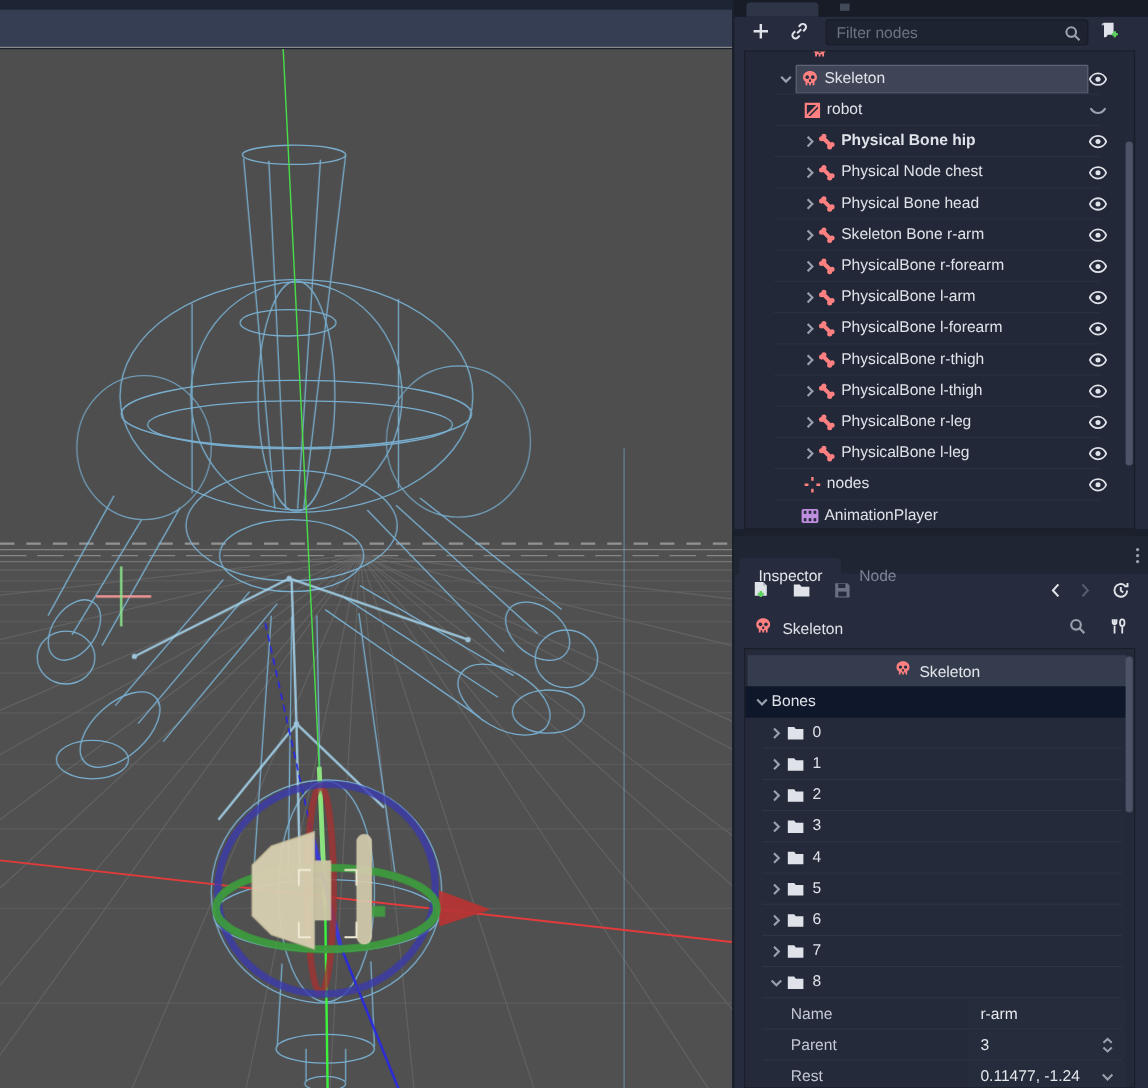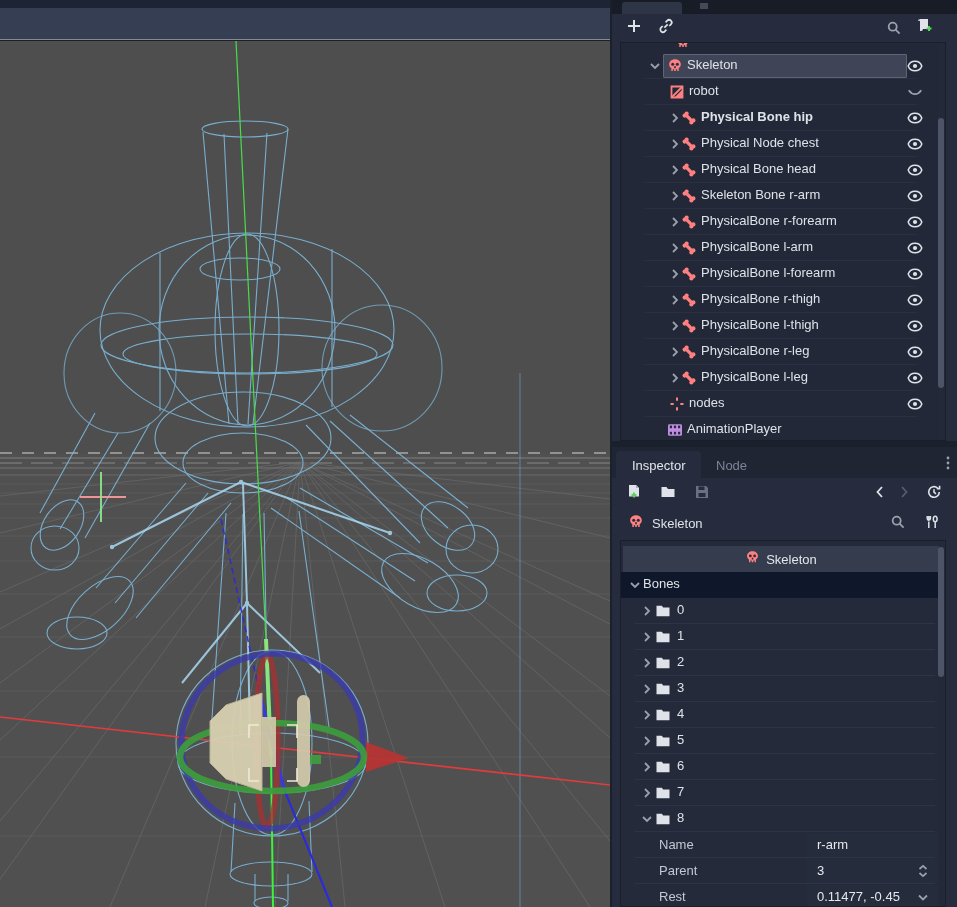--- a/index.html
+++ b/index.html
@@ -38,21 +38,21 @@
   .tree-ico svg, .exp svg, .eye svg { width:16px; height:16px; display:block; }
   .exp { position:absolute; top:5px; width:16px; height:16px; }
   .eye { position:absolute; right:24px; top:5px; width:16px; height:16px; }
   #scene-scrollbar { position:absolute; right:1px; top:0; width:6px; height:397px; background:#232938; }
   #scene-scroll-thumb { position:absolute; left:0; top:75px; width:6px; height:270px; background:#4d5468; border-radius:3px; }
 
   #dock-gap { left:0; top:441px; width:345px; height:6px; background:#1a202c; }
 
   #inspector-dock { left:0; top:447px; width:345px; height:460px; background:#262c3d; }
   #insp-tabbar { left:0; top:0; width:345px; height:31px; background:#1f2533; }
-  .insp-tab { position:absolute; top:4px; height:29px; display:flex; align-items:center; padding:0 16px; }
+  .insp-tab { position:absolute; top:18px; height:29px; display:flex; align-items:center; padding:0 16px; }
   .insp-tab.active { background:#262c3d; color:#e3e6ea; border-radius:4px 4px 0 0; }
   .insp-tab.inactive { color:#7d8496; }
   #insp-menu-dots { left:326px; top:7px; }
   #insp-toolbar { left:0; top:31px; width:345px; height:31px; display:block; }
   #insp-objrow { left:0; top:62px; width:345px; height:30px; }
   #insp-objname { position:absolute; left:40px; top:7px; color:#dfe2e8; }
 
   #insp-panel { left:8px; top:93px; width:326px; height:367px; background:#242a3a; border:1px solid #191e29; overflow:hidden; }
   #insp-header { position:absolute; left:2px; top:5px; width:316px; height:26px; background:#353c4e; display:flex; align-items:center; justify-content:center; gap:6px; color:#e3e6ea; }
   #insp-header svg { width:15px; height:15px; }
@@ -220,20 +220,21 @@
                 <path d="M8 2v12M2 8h12" stroke="#dfe2e8" stroke-width="2" fill="none"></path>
               </svg></span>
           </div>
         <div class="tb-icon abs" style="left:44px;top:3px;">
             <span><svg viewBox="0 0 16 16" fill="none" stroke="#dfe2e8" stroke-width="1.7">
                 <path d="M6.3 9.7l3.4-3.4"></path>
                 <path d="M7.6 4.3l1.6-1.6a2.6 2.6 0 0 1 3.7 3.7l-1.6 1.6"></path>
                 <path d="M8.4 11.7l-1.6 1.6a2.6 2.6 0 0 1-3.7-3.7l1.6-1.6"></path>
               </svg></span>
           </div>
+        <input id="filter-input" class="abs" placeholder="Filter nodes" style="">
         <div class="tb-icon abs" id="filter-search-icon">
             <span><svg viewBox="0 0 16 16" fill="none" stroke="#9aa0ac" stroke-width="1.8">
                 <circle cx="6.7" cy="6.7" r="4"></circle>
                 <path d="M9.8 9.8L13.6 13.6"></path>
               </svg></span>
           </div>
         <div class="tb-icon abs" style="left:302px;top:3px;">
             <span><svg viewBox="0 0 16 16">
                 <path d="M4 1h8v10H7a2 2 0 0 1-2 2H4z" fill="#dfe2e8"></path>
                 <path d="M4 1c-1.2 0-2 .8-2 2h2z" fill="#b9bdc6"></path>
@@ -831,21 +832,21 @@
               <span class="prop-value">3</span>
               <span class="prop-ctl"><svg viewBox="0 0 16 16" fill="none" stroke="#9aa0ac" stroke-width="1.7">
                   <path d="M4.5 6L8 2.8 11.5 6"></path>
                   <path d="M4.5 10L8 13.2 11.5 10"></path>
                 </svg></span>
               <div class="sep"></div>
             </div>
             <div class="prop-row" style="top: 343px;">
               <div class="prop-valcell"></div>
               <span class="prop-name">Rest</span>
-              <span class="prop-value">0.11477, -0.45</span>
+              <span class="prop-value">0.11477, -1.24</span>
               <span class="prop-ctl"><svg viewBox="0 0 16 16" fill="none" stroke="#9aa0ac" stroke-width="1.8">
                   <path d="M4 6.5L8 10.5 12 6.5"></path>
                 </svg></span>
             </div>
           </div>
         <div id="insp-scrollbar">
           <div id="insp-scroll-thumb"></div>
         </div>
       </div>
     </div>

